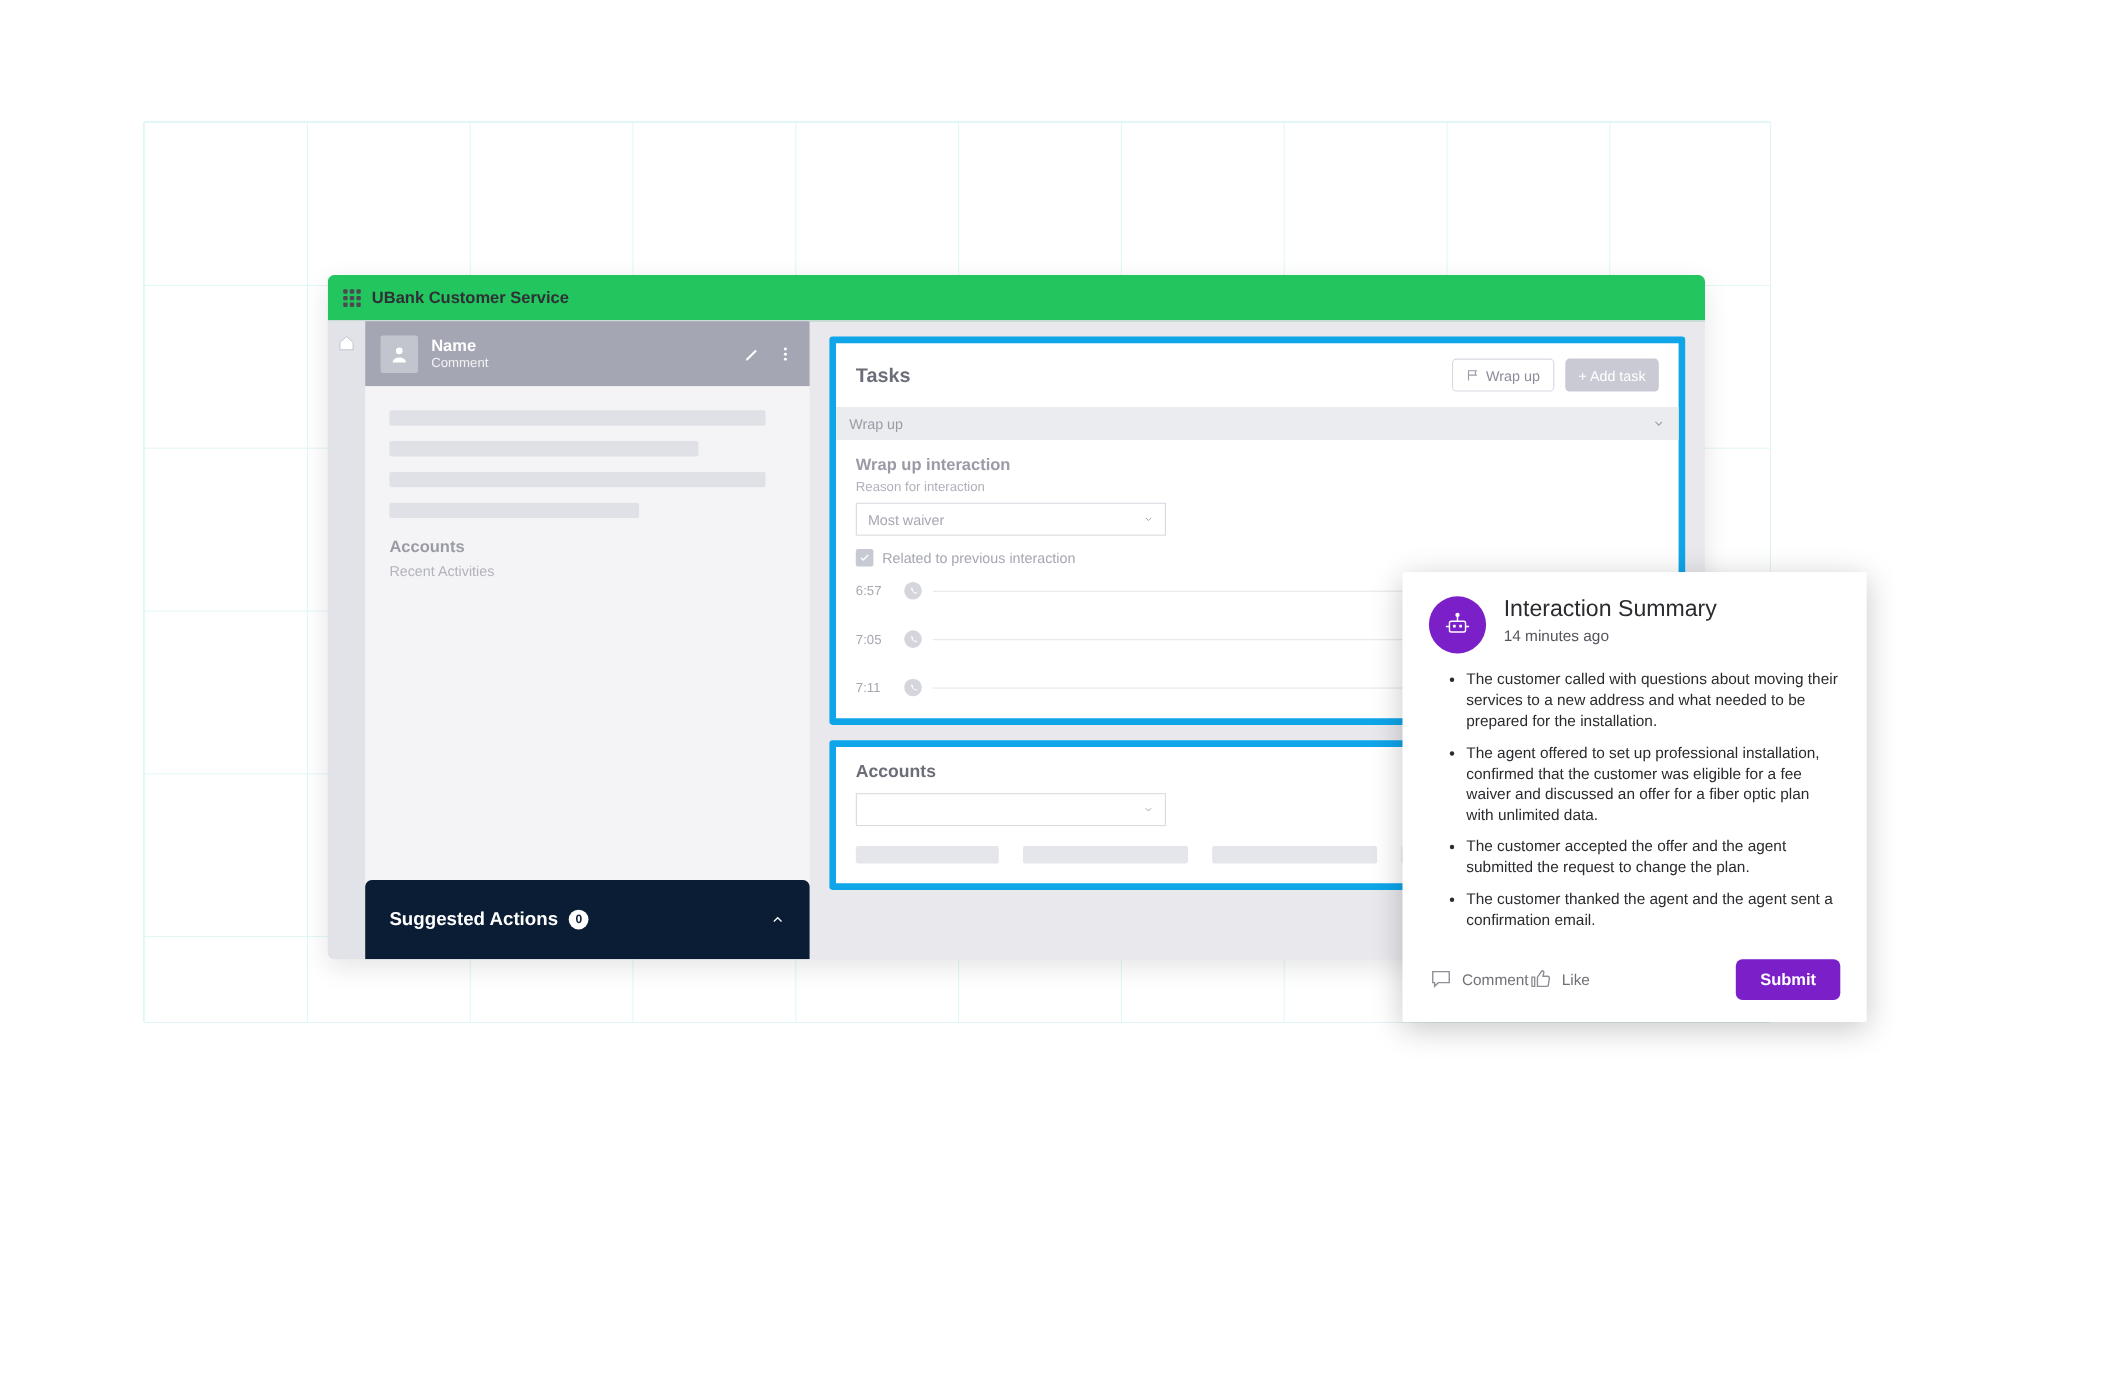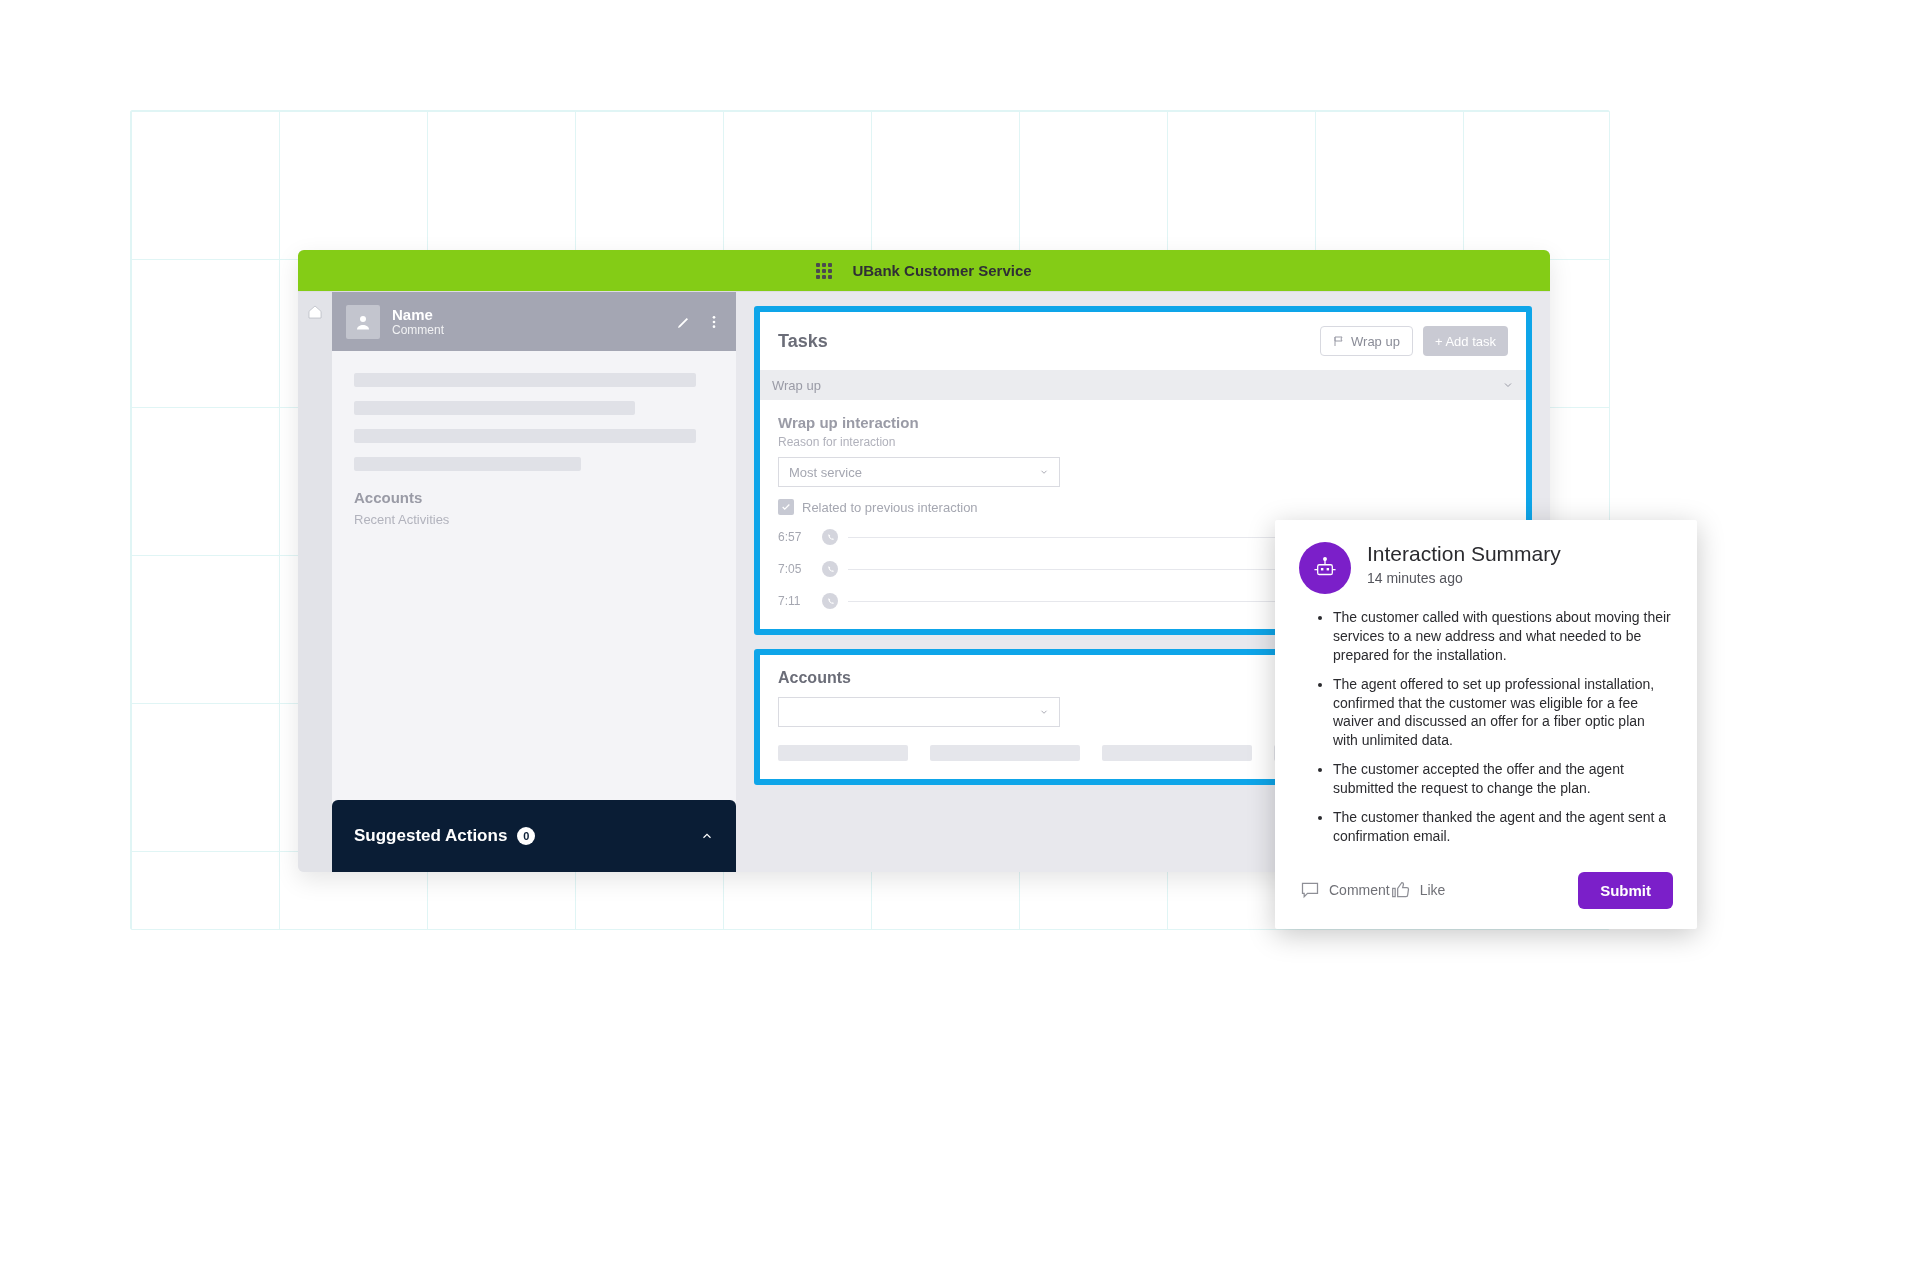--- a/index.html
+++ b/index.html
@@ -33,27 +33,26 @@
     height: 622px;
     background: #e8e8ed;
     border-radius: 6px;
     box-shadow: 0 8px 24px rgba(0,0,0,0.10);
     display: flex;
     flex-direction: column;
     overflow: hidden;
   }
   .titlebar {
     height: 42px;
-    background: #84cc16;
+    background: #22c55e;
     display: flex;
     align-items: center;
-    gap: 20px;
+    gap: 10px;
     padding: 0 14px;
     border-bottom: 1px solid #dcdde2;
-    justify-content: center;
   }
   .grip {
     display: grid;
     grid-template-columns: repeat(3, 4px);
     grid-template-rows: repeat(3, 4px);
     gap: 2px;
   }
   .grip span { width:4px;height:4px;background:#4a4a4f;border-radius:1px; }
   .title-text { font-size: 15px; font-weight: 700; color: #2f2f35; }
   .body { flex:1; display:flex; }
@@ -94,21 +93,21 @@
   .tabbar{height:30px;background:#ebecef;display:flex;align-items:center;padding:0 12px;position:relative;}
   .tab{font-size:13px;color:#9a9ba6;}
   .tabbar .chev-down{position:absolute;right:12px;}
   .task-body{padding:14px 18px 20px 18px;}
   .wrap-title{font-size:15px;font-weight:700;color:#9a9ba6;margin-bottom:4px;}
   .field-label{font-size:12px;color:#b0b1bb;margin-bottom:8px;}
   .select{display:flex;align-items:center;justify-content:space-between;width:282px;height:30px;border:1px solid #dadbe1;color:#a5a7b1;font-size:13px;padding:0 10px;}
   .check-row{display:flex;align-items:center;gap:8px;margin-top:12px;color:#a5a7b1;font-size:13px;}
   .check{width:16px;height:16px;border-radius:2px;background:#c7c9d3;display:flex;align-items:center;justify-content:center;}
   .check svg{width:10px;height:10px;fill:#fff;}
-  .timeline{margin-top:14px;display:flex;flex-direction:column;gap:16px;}
+  .timeline{margin-top:14px;display:flex;flex-direction:column;gap:28px;}
   .tl-row{display:flex;align-items:center;gap:10px;}
   .tl-time{width:34px;font-size:12px;color:#a5a7b1;}
   .tl-dot{width:16px;height:16px;border-radius:50%;background:#d4d5dd;display:flex;align-items:center;justify-content:center;}
   .tl-dot svg{width:9px;height:9px;fill:#fff;}
   .tl-line{flex:1;height:1px;background:#e6e7ec;}
   .accounts-card{padding:14px 18px 18px 18px;}
   .accounts-card .select{margin-top:10px;}
   .footer-skel{display:flex;gap:22px;margin-top:18px;}
   .footer-skel .skel{height:16px;background:#e5e6eb;}
   .footer-skel .skel:nth-child(1){width:130px;}
@@ -222,21 +221,21 @@
         <div class="tabbar">
           <div class="tab">Wrap up</div>
           <svg class="chev-down" width="12" height="12" viewBox="0 0 24 24">
               <path fill="none" stroke="#9a9ba6" stroke-width="2" d="M6 9l6 6 6-6"></path>
             </svg>
         </div>
         <div class="task-body">
           <div class="wrap-title">Wrap up interaction</div>
           <div class="field-label">Reason for interaction</div>
           <div class="select">
-            <span>Most service</span>
+            <span>Most waiver</span>
             <svg width="10" height="10" viewBox="0 0 24 24">
                 <path fill="none" stroke="#9a9ba6" stroke-width="2" d="M6 9l6 6 6-6"></path>
               </svg>
           </div>
           <div class="check-row">
             <div class="check">
                 <svg viewBox="0 0 24 24">
                   <path d="M4 12l5 5L20 6" fill="none" stroke="#fff" stroke-width="3"></path>
                 </svg>
               </div>

